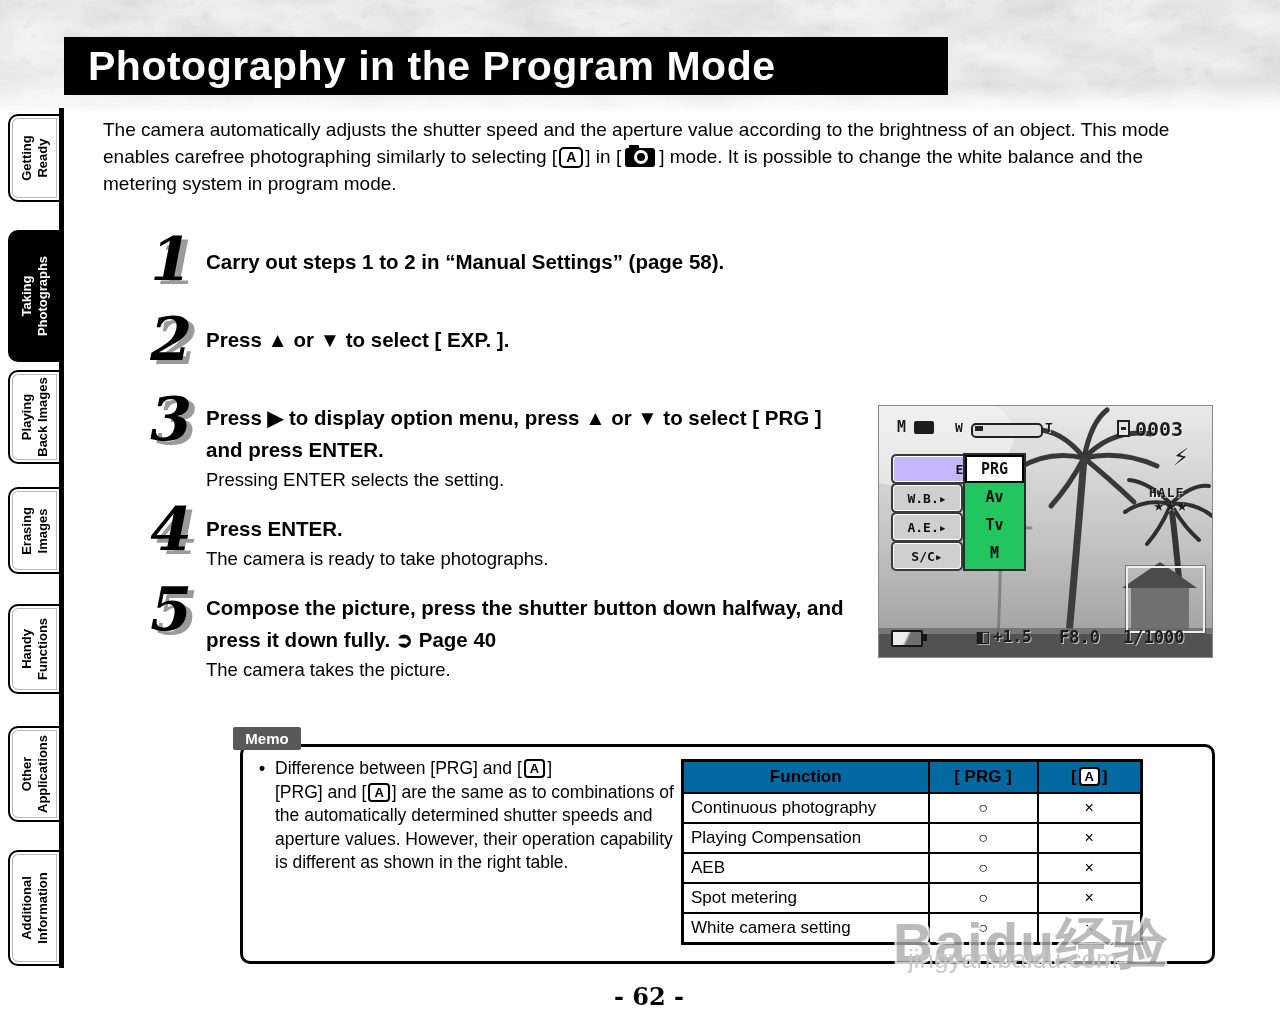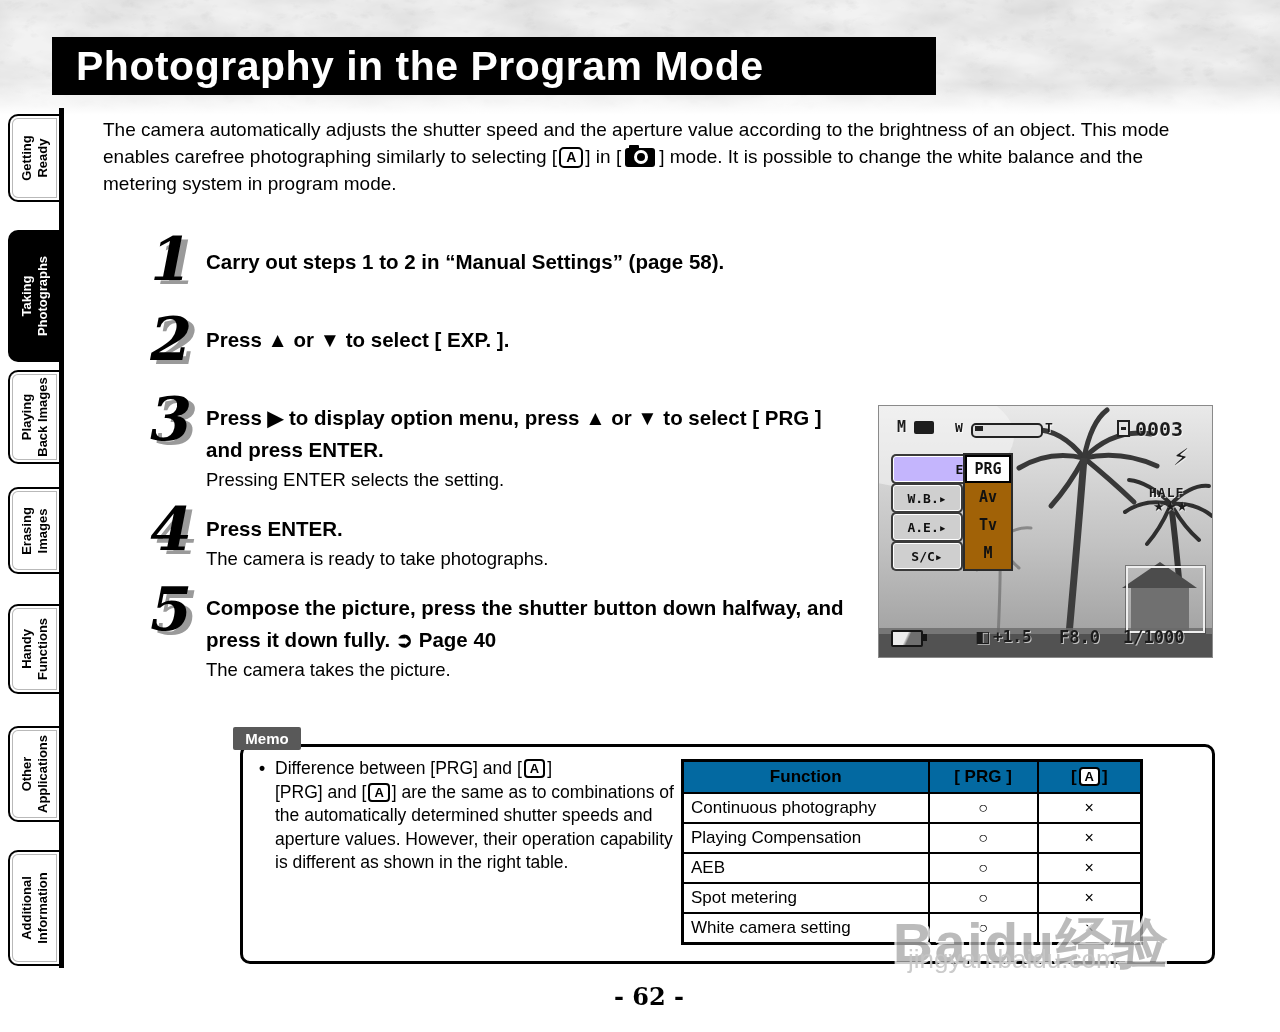--- a/index.html
+++ b/index.html
@@ -4,21 +4,21 @@
 <title>Photography in the Program Mode</title>
 <style>
   html,body { margin:0; padding:0; background:#fff; }
   .page { position:relative; width:1280px; height:1032px; background:#fff; overflow:hidden;
           font-family:"Liberation Sans", sans-serif; color:#000; }
 
   
   .header-texture { position:absolute; top:0; left:0; }
   .texture-fade { position:absolute; left:0; top:84px; width:1280px; height:36px;
                   background:linear-gradient(rgba(255,255,255,0), #fff 85%); }
-  .title-bar { position:absolute; left:52px; top:37px; width:884px; height:58px;
+  .title-bar { position:absolute; left:64px; top:37px; width:884px; height:58px;
                background:#000; display:flex; align-items:center; }
   .title-bar .ttl { margin-left:24px; color:#fff; font-size:41px; font-weight:bold; letter-spacing:.5px; }
 
   
   .side-line { position:absolute; left:59px; top:108px; width:5px; height:860px; background:#000; }
   .tab { position:absolute; left:8px; width:51px; background:#fff; border:2px solid #000; border-right:none;
          border-radius:10px 0 0 10px; box-sizing:border-box; box-shadow:inset 0 0 0 2px #fff, inset 0 0 0 3px #b9b9b9; }
   .tab.active { background:#000; color:#fff; box-shadow:none; }
   .tab-label { position:absolute; top:50%; left:50%; transform:translate(-50%,-50%) rotate(-90deg);
                font-size:13px; font-weight:bold; line-height:1.25; text-align:center; white-space:nowrap; }
@@ -44,21 +44,21 @@
          box-sizing:border-box; overflow:hidden; background:#bdbdbd; }
   .lcd svg { position:absolute; left:0; top:0; }
   .lcd-text { position:absolute; font-family:"DejaVu Sans Mono", monospace; font-weight:bold; color:#1c1c1c;
               text-shadow:1px 1px 0 rgba(255,255,255,.65); white-space:nowrap; }
   .lcd-glyph { position:absolute; font-family:"DejaVu Sans", sans-serif; font-weight:bold; color:#1c1c1c;
                text-shadow:1px 1px 0 rgba(255,255,255,.5); }
   .lcd-btn { position:absolute; left:14px; width:66px; height:24px; background:#cfcfcf; border:1px solid #fff;
              box-shadow:0 0 0 2px #3a3a3a; border-radius:3px; display:flex; align-items:center; justify-content:center;
              font-family:"DejaVu Sans Mono", monospace; font-weight:bold; font-size:13px; color:#111; }
   .lcd-btn.active { background:#c4b5fd;padding-left:48px; }
-  .lcd-sub { position:absolute; left:84px; top:47px; width:50px; height:118px; background:#a16207;
+  .lcd-sub { position:absolute; left:84px; top:47px; width:63px; height:118px; background:#22c55e;
              border:2px solid #2b2b2b; box-sizing:border-box; }
   .lcd-sub-item { height:28px; display:flex; align-items:center; justify-content:center;
                   font-family:"DejaVu Sans Mono", monospace; font-weight:bold; font-size:15px; color:#111; }
   .lcd-sub-item.selected { background:#fff; box-shadow:inset 0 0 0 2px #000; }
   .zoom-slider { position:absolute; border:2px solid #222; border-radius:5px; background:#e2e2e2; }
   .zoom-slider::after { content:""; position:absolute; left:2px; top:1px; width:8px; height:5px; background:#222; }
   .film-icon { position:absolute; width:13px; height:17px; border:2px solid #222; background:#e5e5e5; box-sizing:border-box; }
   .film-icon::after { content:""; position:absolute; left:2px; top:5px; width:5px; height:3px; background:#222; }
   .focus-frame { position:absolute; left:247px; top:160px; width:75px; height:63px; border:2px solid #efefef;
                  box-shadow:0 0 0 1px rgba(0,0,0,.35); }

